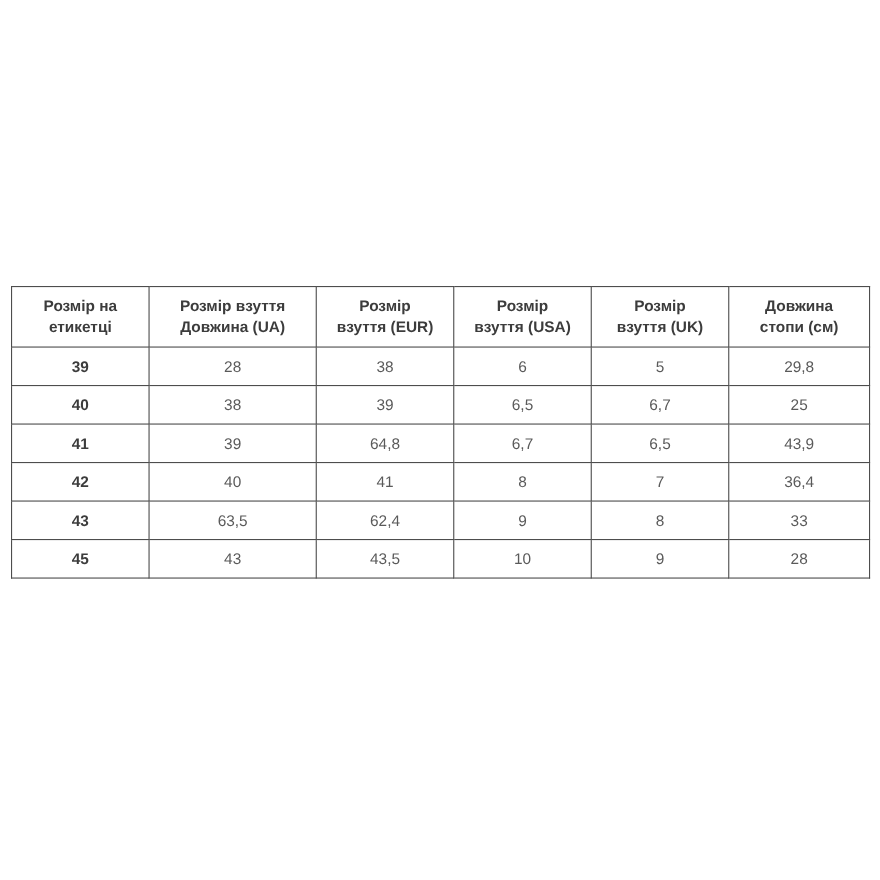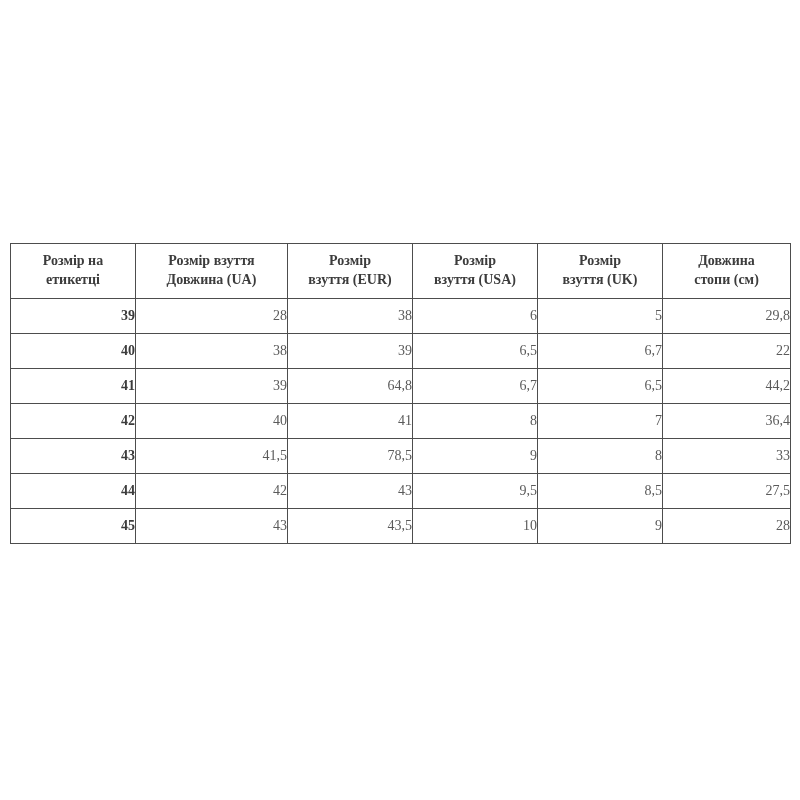--- a/index.html
+++ b/index.html
@@ -17,46 +17,44 @@
   }
   .page {
     width: 800px;
     height: 800px;
     background: var(--bg);
     position: relative;
   }
   table.size-table {
     position: absolute;
     left: 10px;
-    top: 243px;
+    top: 260px;
     width: 780px;
     border-collapse: collapse;
     table-layout: fixed;
     background: var(--bg);
-    font-family: Liberation Serif, serif;
   }
   table.size-table th,
   table.size-table td {
     border: 1px solid var(--border-color);
     text-align: center;
     vertical-align: middle;
     font-size: 14px;
   }
   table.size-table th {
     height: 55px;
     font-weight: bold;
     color: var(--header-text);
     line-height: 1.35;
     white-space: pre-line;
   }
   table.size-table td {
     height: 35px;
     color: var(--body-text);
     font-weight: normal;
-    text-align: right;
   }
   table.size-table td.first-col {
     font-weight: bold;
     color: var(--header-text);
   }
   col.c1 { width: 125px; }
   col.c2 { width: 152px; }
   col.c3 { width: 125px; }
   col.c4 { width: 125px; }
   col.c5 { width: 125px; }
@@ -99,53 +97,45 @@
           <td>6</td>
           <td>5</td>
           <td>29,8</td>
         </tr>
         <tr>
           <td class="first-col">40</td>
           <td>38</td>
           <td>39</td>
           <td>6,5</td>
           <td>6,7</td>
-          <td>22</td>
+          <td>25</td>
         </tr>
         <tr>
           <td class="first-col">41</td>
           <td>39</td>
           <td>64,8</td>
           <td>6,7</td>
           <td>6,5</td>
-          <td>44,2</td>
+          <td>43,9</td>
         </tr>
         <tr>
           <td class="first-col">42</td>
           <td>40</td>
           <td>41</td>
           <td>8</td>
           <td>7</td>
           <td>36,4</td>
         </tr>
         <tr>
           <td class="first-col">43</td>
-          <td>41,5</td>
-          <td>78,5</td>
+          <td>63,5</td>
+          <td>62,4</td>
           <td>9</td>
           <td>8</td>
           <td>33</td>
-        </tr>
-        <tr>
-          <td class="first-col">44</td>
-          <td>42</td>
-          <td>43</td>
-          <td>9,5</td>
-          <td>8,5</td>
-          <td>27,5</td>
         </tr>
         <tr>
           <td class="first-col">45</td>
           <td>43</td>
           <td>43,5</td>
           <td>10</td>
           <td>9</td>
           <td>28</td>
         </tr>
       </tbody>

